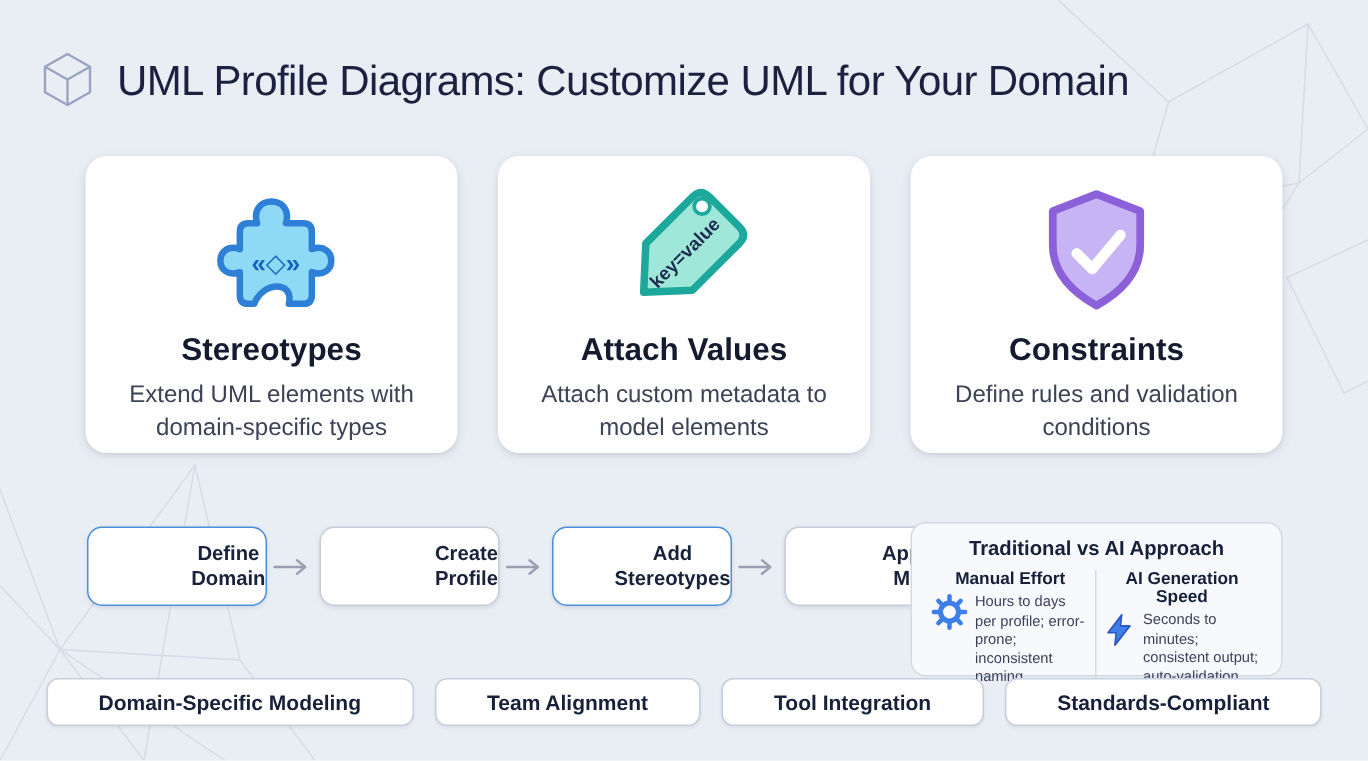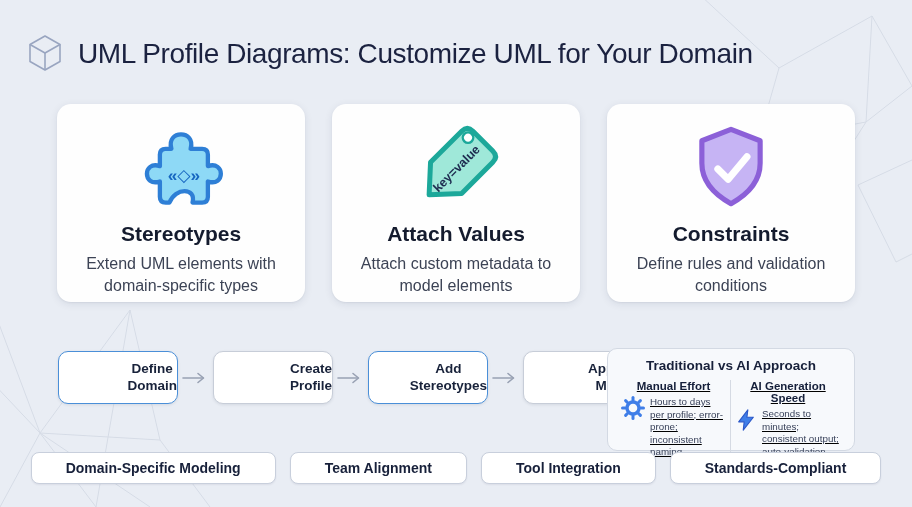--- a/index.html
+++ b/index.html
@@ -29,21 +29,21 @@
           box-shadow:0 1px 3px rgba(25,35,70,.10); }
   .step span { white-space:pre-line; }
   .step.accent { border-color:#4a8fd8; }
   .arrow { margin:0 4px; flex:none; }
 
   
   .panel { position:absolute; left:607px; top:312px; width:248px; height:103px;
            background:#f7f9fc; border:1px solid #d3d9e3; border-radius:10px; padding:9px 9px 6px;margin-top:36px; }
   .panel h3 { font-size:13.5px; font-weight:800; color:#17203a; text-align:center; }
   .panel .cols { display:flex; margin-top:7px; }
-  .panel .col { width:50%; padding:0 4px;text-decoration:underline; }
+  .panel .col { width:50%; padding:0 4px; }
   .panel .col.left { border-right:1px solid #d5dae3; }
   .panel h4 { font-size:11.5px; font-weight:800; color:#151f3a; text-align:center; }
   .panel .col-row { display:flex; gap:5px; margin-top:4px; }
   .panel .col-row svg { flex:none; }
   .panel .col-row p { font-size:9.8px; line-height:1.28; color:#39425a; }
 
   
   .badges { position:absolute; left:0; top:452px; width:912px; display:flex; justify-content:center; gap:14px; }
   .badge { background:#fff; border:1px solid #c8cfdc; border-radius:8px; padding:7px 34px;
            font-size:14px; font-weight:800; color:#17203a; box-shadow:0 1px 2px rgba(25,35,70,.07); }

